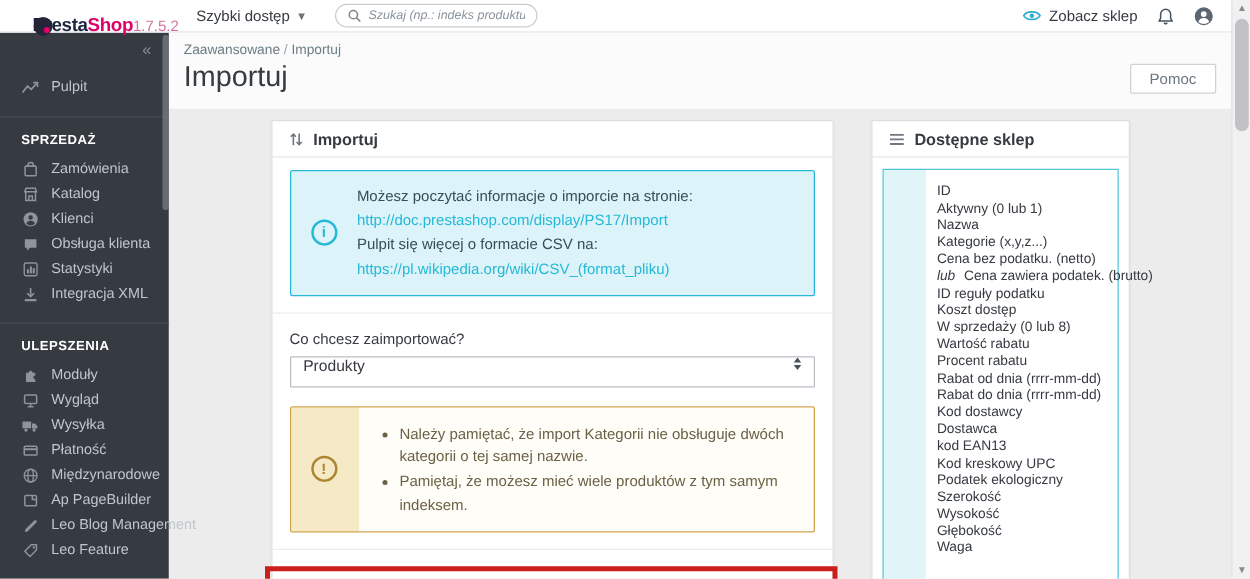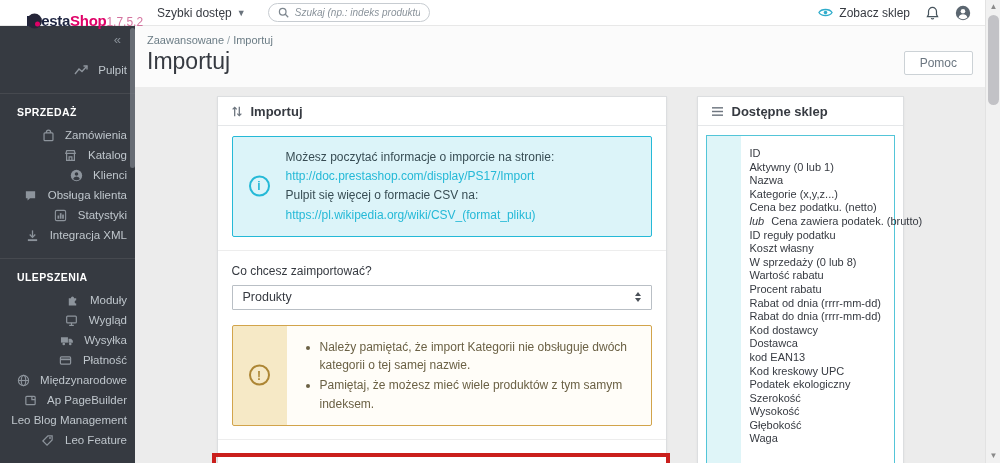--- a/index.html
+++ b/index.html
@@ -28,21 +28,21 @@
   .search-pill input { border:none; outline:none; width:100%; font-family:inherit; font-size:10px; font-style:italic; color:#8a939b; background:transparent; }
   .search-pill input::placeholder { color:#8a939b; font-style:italic; }
   .topbar-right { margin-left:auto; display:flex; align-items:center; gap:16px; padding-right:14px; }
   .view-shop { display:flex; align-items:center; gap:6px; cursor:pointer; font-size:12px; color:#363a41; }
   .icon-btn { background:none; border:none; cursor:pointer; display:flex; align-items:center; }
 
   
   .sidebar { position:absolute; top:26px; left:0; bottom:0; width:135px; background:#363a41; z-index:5; }
   .collapse-row { display:flex; justify-content:flex-end; padding:7px 14px 0 0; }
   .collapse-btn { color:#8a9199; font-size:13px; cursor:pointer; line-height:1; }
-  .side-item { display:flex; align-items:center; gap:10px; height:20px; padding:0 8px 0 17px; color:#bfc6cc; font-size:11.5px; cursor:pointer; white-space:nowrap;justify-content:flex-end; }
+  .side-item { display:flex; align-items:center; gap:10px; height:20px; padding:0 8px 0 17px; color:#bfc6cc; font-size:11.5px; cursor:pointer; white-space:nowrap; }
   .side-item .sicon { width:14px; height:14px; display:flex; align-items:center; justify-content:center; color:#8d949c; flex:0 0 auto; }
   .side-item.dash { margin-top:14px; }
   .side-divider { border-top:1px solid #46494f; margin:13px 0 0 0; }
   .side-section-title { color:#fff; font-weight:700; font-size:10.5px; letter-spacing:.4px; padding:12px 0 7px 17px; }
   .side-scroll { position:absolute; top:2px; right:0; width:5px; height:140px; background:#787e86; border-radius:3px; opacity:.75; }
 
   
   .content { position:absolute; top:26px; left:135px; right:15px; bottom:0; overflow:hidden; }
   .page-header { background:#fbfbfb; padding:8px 12px 12px 12px; }
   .breadcrumb { font-size:11px; color:#6b7c85; }
@@ -62,21 +62,21 @@
 
   
   .alert-info { position:relative; border:1px solid #25b9d7; background:#dcf4f9; border-radius:2px; padding:11px 12px 11px 53px; font-size:12px; line-height:1.6; color:#384d54; }
   .alert-info a { color:#25b9d7; text-decoration:none; overflow-wrap:anywhere; cursor:pointer; }
   .circ-icon { position:absolute; left:16px; top:50%; transform:translateY(-50%); width:21px; height:21px; border-radius:50%; display:flex; align-items:center; justify-content:center; font-size:12px; font-weight:700; font-style:normal; }
   .alert-info .circ-icon { border:2px solid #25b9d7; color:#25b9d7; }
 
   .divider { border-top:1px solid #ededed; margin:13px -14px; }
 
   .form-label { display:block; font-size:12px; color:#363a41; margin-bottom:7px; }
-  .select { border:1px solid #b9bfc5; border-radius:1px; height:25px; display:flex; align-items:center; justify-content:space-between; padding:0 10px; font-size:12.5px; color:#363a41; cursor:pointer; background:#fff; }
+  .select { border:1px solid #b9bfc5; border-radius:1px; height:25px; display:flex; justify-content:space-between; padding:0 10px; font-size:12.5px; color:#363a41; cursor:pointer; background:#fff; }
   .sel-arrows { display:flex; flex-direction:column; gap:2px; }
   .sel-arrows i { display:block; width:0; height:0; border-left:3.5px solid transparent; border-right:3.5px solid transparent; }
   .sel-arrows .up { border-bottom:4.5px solid #4a5158; }
   .sel-arrows .down { border-top:4.5px solid #4a5158; }
 
   
   .alert-warning { position:relative; margin-top:15px; border:1px solid #d2a44b; border-radius:2px; background:linear-gradient(90deg,#f6e9c6 0 54px,#fffdf8 54px); padding:11px 12px 11px 72px; font-size:12px; line-height:1.55; color:#6b6145; }
   .alert-warning .circ-icon { border:2px solid #ad8634; color:#ad8634; }
   .alert-warning ul { margin:0; padding-left:15px; }
   .alert-warning li { margin:1px 0; }
@@ -384,21 +384,21 @@
         </div>
         <div class="card-body">
           <div class="fields-box">
               <div class="field-row"><span>ID</span></div>
               <div class="field-row"><span>Aktywny (0 lub 1)</span></div>
               <div class="field-row"><span>Nazwa</span></div>
               <div class="field-row"><span>Kategorie (x,y,z...)</span></div>
               <div class="field-row"><span>Cena bez podatku. (netto)</span></div>
               <div class="field-row"><i class="pre">lub</i><span>Cena zawiera podatek. (brutto)</span></div>
               <div class="field-row"><span>ID reguły podatku</span></div>
-              <div class="field-row"><span>Koszt własny</span></div>
+              <div class="field-row"><span>Koszt dostęp</span></div>
               <div class="field-row"><span>W sprzedaży (0 lub 8)</span></div>
               <div class="field-row"><span>Wartość rabatu</span></div>
               <div class="field-row"><span>Procent rabatu</span></div>
               <div class="field-row"><span>Rabat od dnia (rrrr-mm-dd)</span></div>
               <div class="field-row"><span>Rabat do dnia (rrrr-mm-dd)</span></div>
               <div class="field-row"><span>Kod dostawcy</span></div>
               <div class="field-row"><span>Dostawca</span></div>
               <div class="field-row"><span>kod EAN13</span></div>
               <div class="field-row"><span>Kod kreskowy UPC</span></div>
               <div class="field-row"><span>Podatek ekologiczny</span></div>

